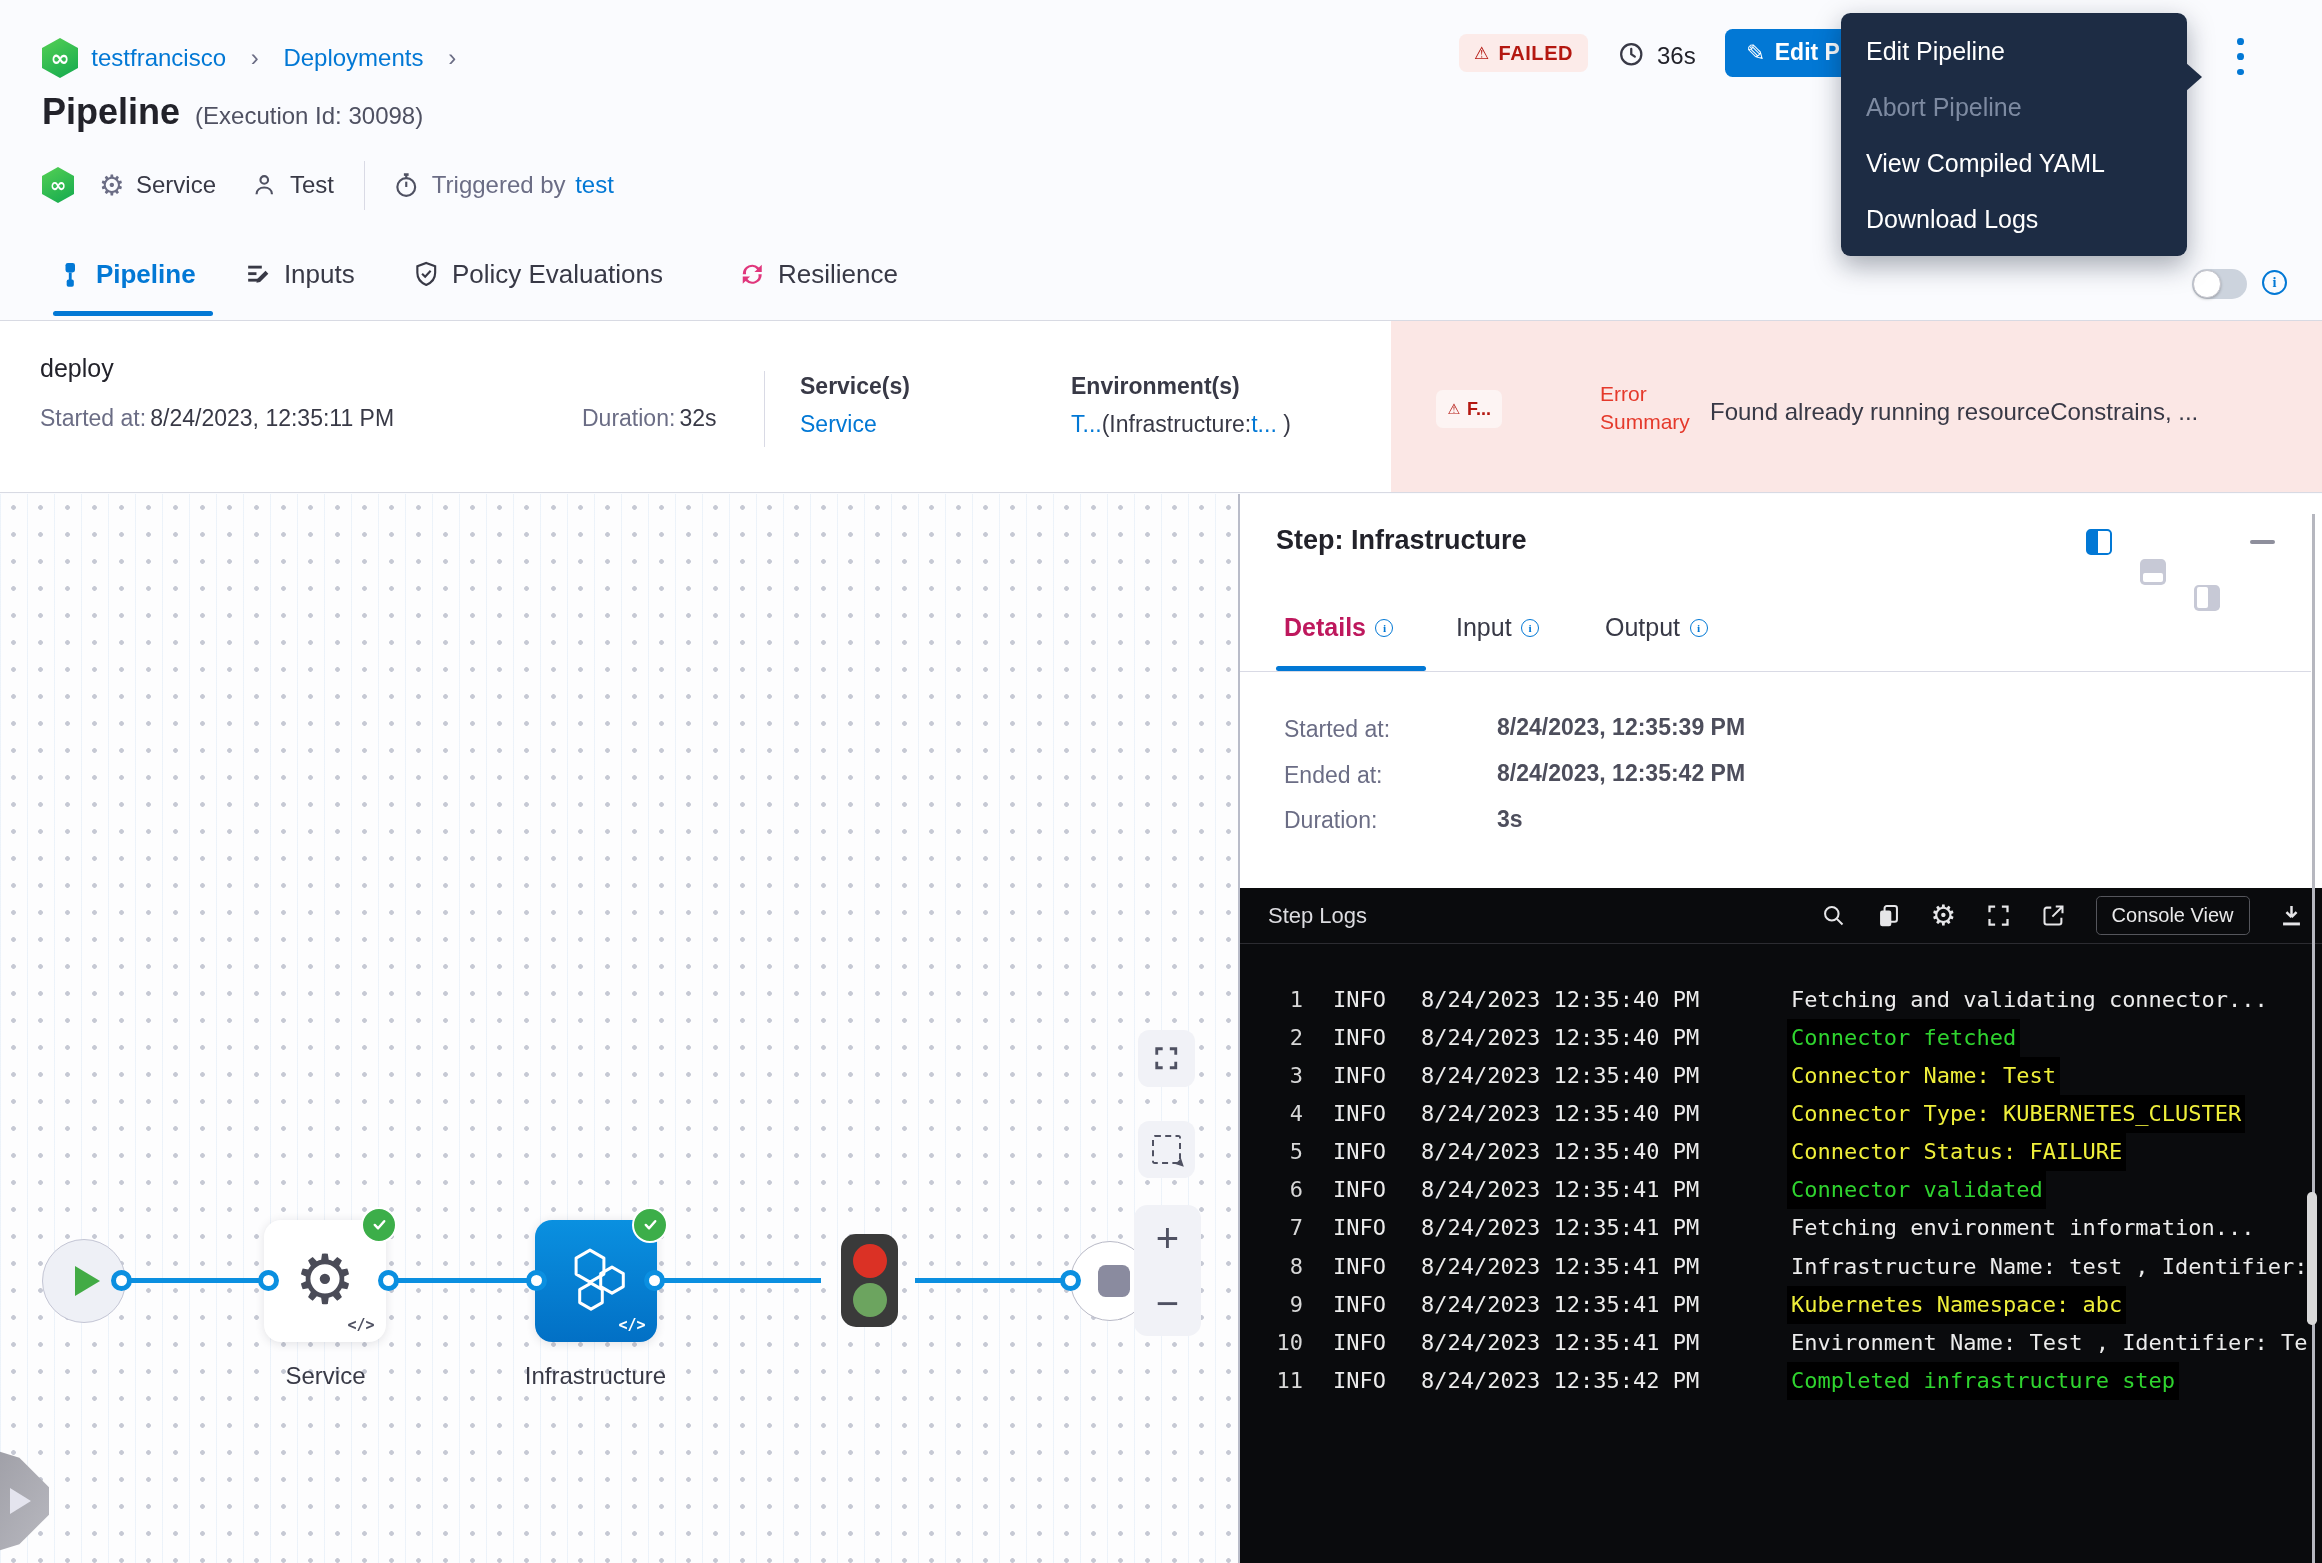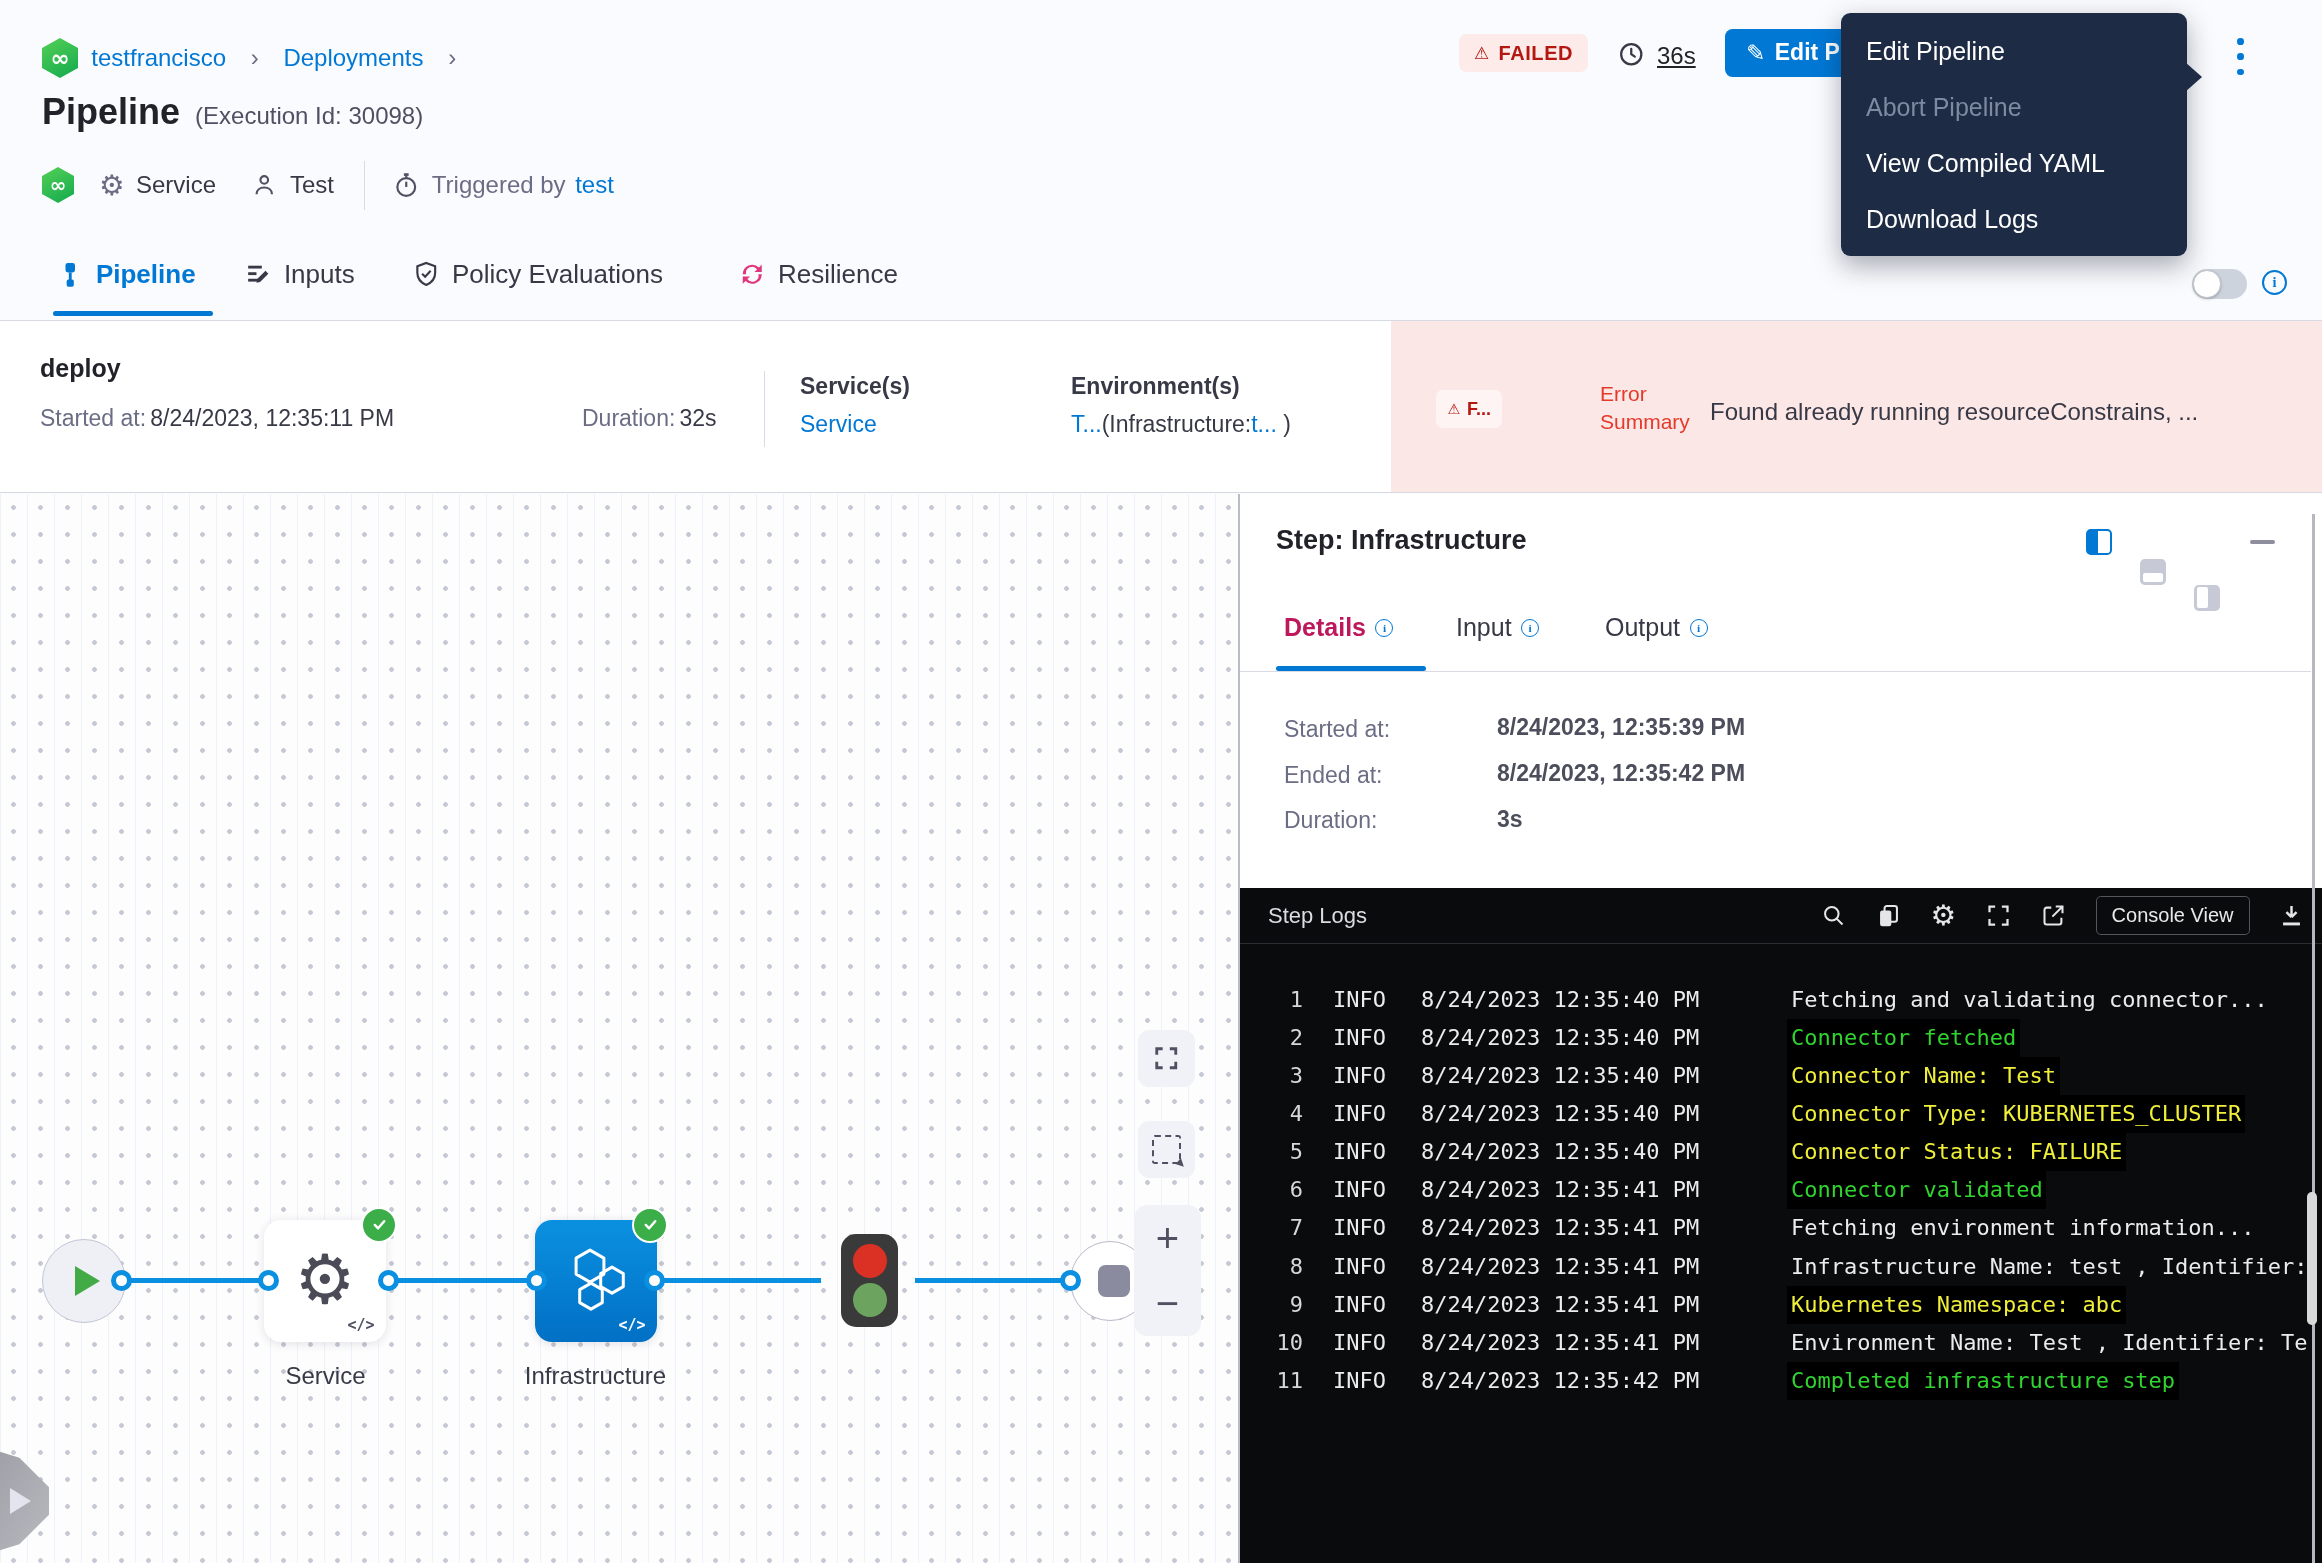--- a/index.html
+++ b/index.html
@@ -17,21 +17,21 @@
   .page-title{font-size:36px;font-weight:bold;color:#22222a;}
   .exec-id{font-size:24px;color:#4f5162;margin-left:15px;font-weight:normal;}
   .meta-label{font-size:24px;color:#383946;}
   .meta-gray{font-size:24px;color:#6b6d85;}
   .vdivider{width:1px;background:#d9dae5;}
   .icon-gray{color:#6b6d85;}
 
   .failed-badge{display:flex;align-items:center;gap:8.6px;background:#fcebe9;border-radius:7.6px;
     padding:0 15px;height:38px;color:#b41710;font-weight:bold;font-size:20px;letter-spacing:0.6px;}
   .warn-tri{font-size:17px;color:#b41710;font-family:"DejaVu Sans",sans-serif;}
-  .dur-text{font-size:24px;color:#22222a;text-decoration:underline;}
+  .dur-text{font-size:24px;color:#22222a;}
   .edit-btn{display:flex;align-items:center;gap:9.5px;background:#0278d5;color:#fff;border:none;
     border-radius:7.6px;height:48px;padding:0 21px;font-size:23px;font-weight:600;
     font-family:"Liberation Sans",sans-serif;white-space:nowrap;overflow:hidden;width:190px;}
   .kebab{display:flex;flex-direction:column;gap:8.6px;align-items:center;cursor:pointer;}
   .kebab span{width:6.7px;height:6.7px;border-radius:50%;background:#0278d5;display:block;}
 
   
   .menu{left:1841px;top:13.3px;width:346px;background:#1d2c44;border-radius:9.5px;z-index:50;
     box-shadow:0 9.5px 27px rgba(10,20,40,.35);padding:9.5px 0;}
   .menu-item{height:56px;line-height:56px;padding:0 25px;font-size:25px;color:#fff;cursor:pointer;white-space:nowrap;}
@@ -50,21 +50,21 @@
   .info-sm::after{font-size:11.4px;}
 
   
   .tabs-border{left:0;top:320px;width:2323px;height:1.9px;background:#d8dae3;}
   .tab{display:flex;align-items:center;gap:11.4px;font-size:26px;color:#383946;cursor:pointer;}
   .tab.active{color:#0278d5;font-weight:bold;}
   .tab-underline{left:53px;top:311px;width:160px;height:4.8px;border-radius:2.9px;background:#0278d5;}
 
   
   .stage{left:0;top:321px;width:2323px;height:171px;background:#fff;border-bottom:1px solid #d8dae3;}
-  .stage-name{font-size:25px;font-weight:bold;color:#22222a;}
+  .stage-name{font-size:25px;font-weight:normal;color:#22222a;}
   .lbl{color:#6b6d85;font-size:23px;}
   .val{color:#383946;font-size:23px;}
   .col-hd{font-size:23px;font-weight:bold;color:#383946;}
   .link{color:#0278d5;font-size:23px;cursor:pointer;}
   .errzone{left:1391px;top:321px;width:932px;height:171px;background:#fbe7e5;}
   .err-badge{display:flex;align-items:center;gap:6.7px;background:#fdf4f3;border-radius:6.7px;
     padding:0 11.4px;height:38px;color:#b41710;font-weight:bold;font-size:18px;}
   .err-label{color:#e5392b;font-size:21px;line-height:27.6px;}
   .err-msg{color:#383946;font-size:24px;white-space:nowrap;}
 

